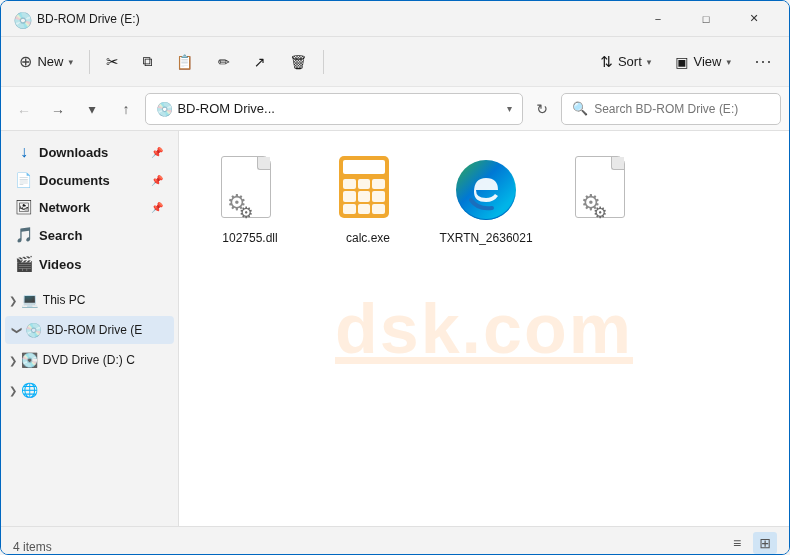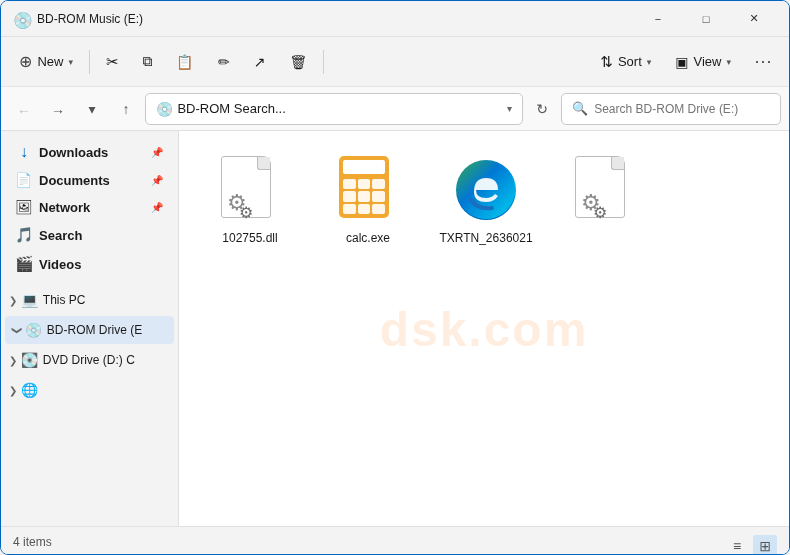--- a/index.html
+++ b/index.html
@@ -259,27 +259,28 @@
       gap: 8px;
       position: relative;
     }
 
     
     .watermark {
       position: absolute;
       top: 50%;
       left: 50%;
       transform: translate(-50%, -50%);
-      font-size: 48px;
+      font-size: 70px;
       color: rgba(255, 160, 80, 0.18);
       font-weight: bold;
       letter-spacing: 2px;
       pointer-events: none;
       white-space: nowrap;
       z-index: 0;
+      text-decoration: underline;
     }
 
     .file-item {
       width: 110px;
       display: flex;
       flex-direction: column;
       align-items: center;
       padding: 8px 6px;
       border-radius: 4px;
       cursor: pointer;
@@ -408,22 +409,22 @@
       width: 58px;
       height: 68px;
     }
 
     
     .status-bar {
       height: 28px;
       background: #f3f3f3;
       border-top: 1px solid #e0e0e0;
       display: flex;
-      align-items: flex-start;
-      padding: 8px 12px;
+      align-items: flex-end;
+      padding: 0 12px;
       flex-shrink: 0;
     }
     .status-text {
       font-size: 12px;
       color: #555;
       flex: 1;
     }
     .view-icons {
       display: flex;
       gap: 4px;
@@ -443,21 +444,21 @@
     }
     .view-icon-btn.active { background: #d0e4f5; }
   </style>
 </head>
 <body>
 
 <div class="window">
 
   <div class="title-bar">
     <div class="title-bar-icon" style="background:none; font-size:16px;">💿</div>
-    <span class="title-bar-text">BD-ROM Music (E:)</span>
+    <span class="title-bar-text">BD-ROM Drive (E:)</span>
     <div class="window-controls">
       <button class="win-btn">−</button>
       <button class="win-btn">□</button>
       <button class="win-btn close">✕</button>
     </div>
   </div>
 
   <div class="toolbar">
     <button class="toolbar-btn">
       <span class="toolbar-icon">⊕</span>
@@ -499,21 +500,21 @@
     </button>
   </div>
 
   <div class="address-bar">
     <button class="nav-btn disabled">←</button>
     <button class="nav-btn">→</button>
     <button class="nav-btn">▾</button>
     <button class="nav-btn">↑</button>
     <div class="address-path">
       <span style="font-size:14px;">💿</span>
-      <span class="address-text">BD-ROM Search...</span>
+      <span class="address-text">BD-ROM Drive...</span>
       <span class="address-chevron">▾</span>
     </div>
     <button class="refresh-btn">↻</button>
     <div class="search-box">
       <span class="search-icon">🔍</span>
       <input class="search-input" type="text" placeholder="Search BD-ROM Drive (E:)" style="">
     </div>
   </div>
 
   <div class="content-area">

